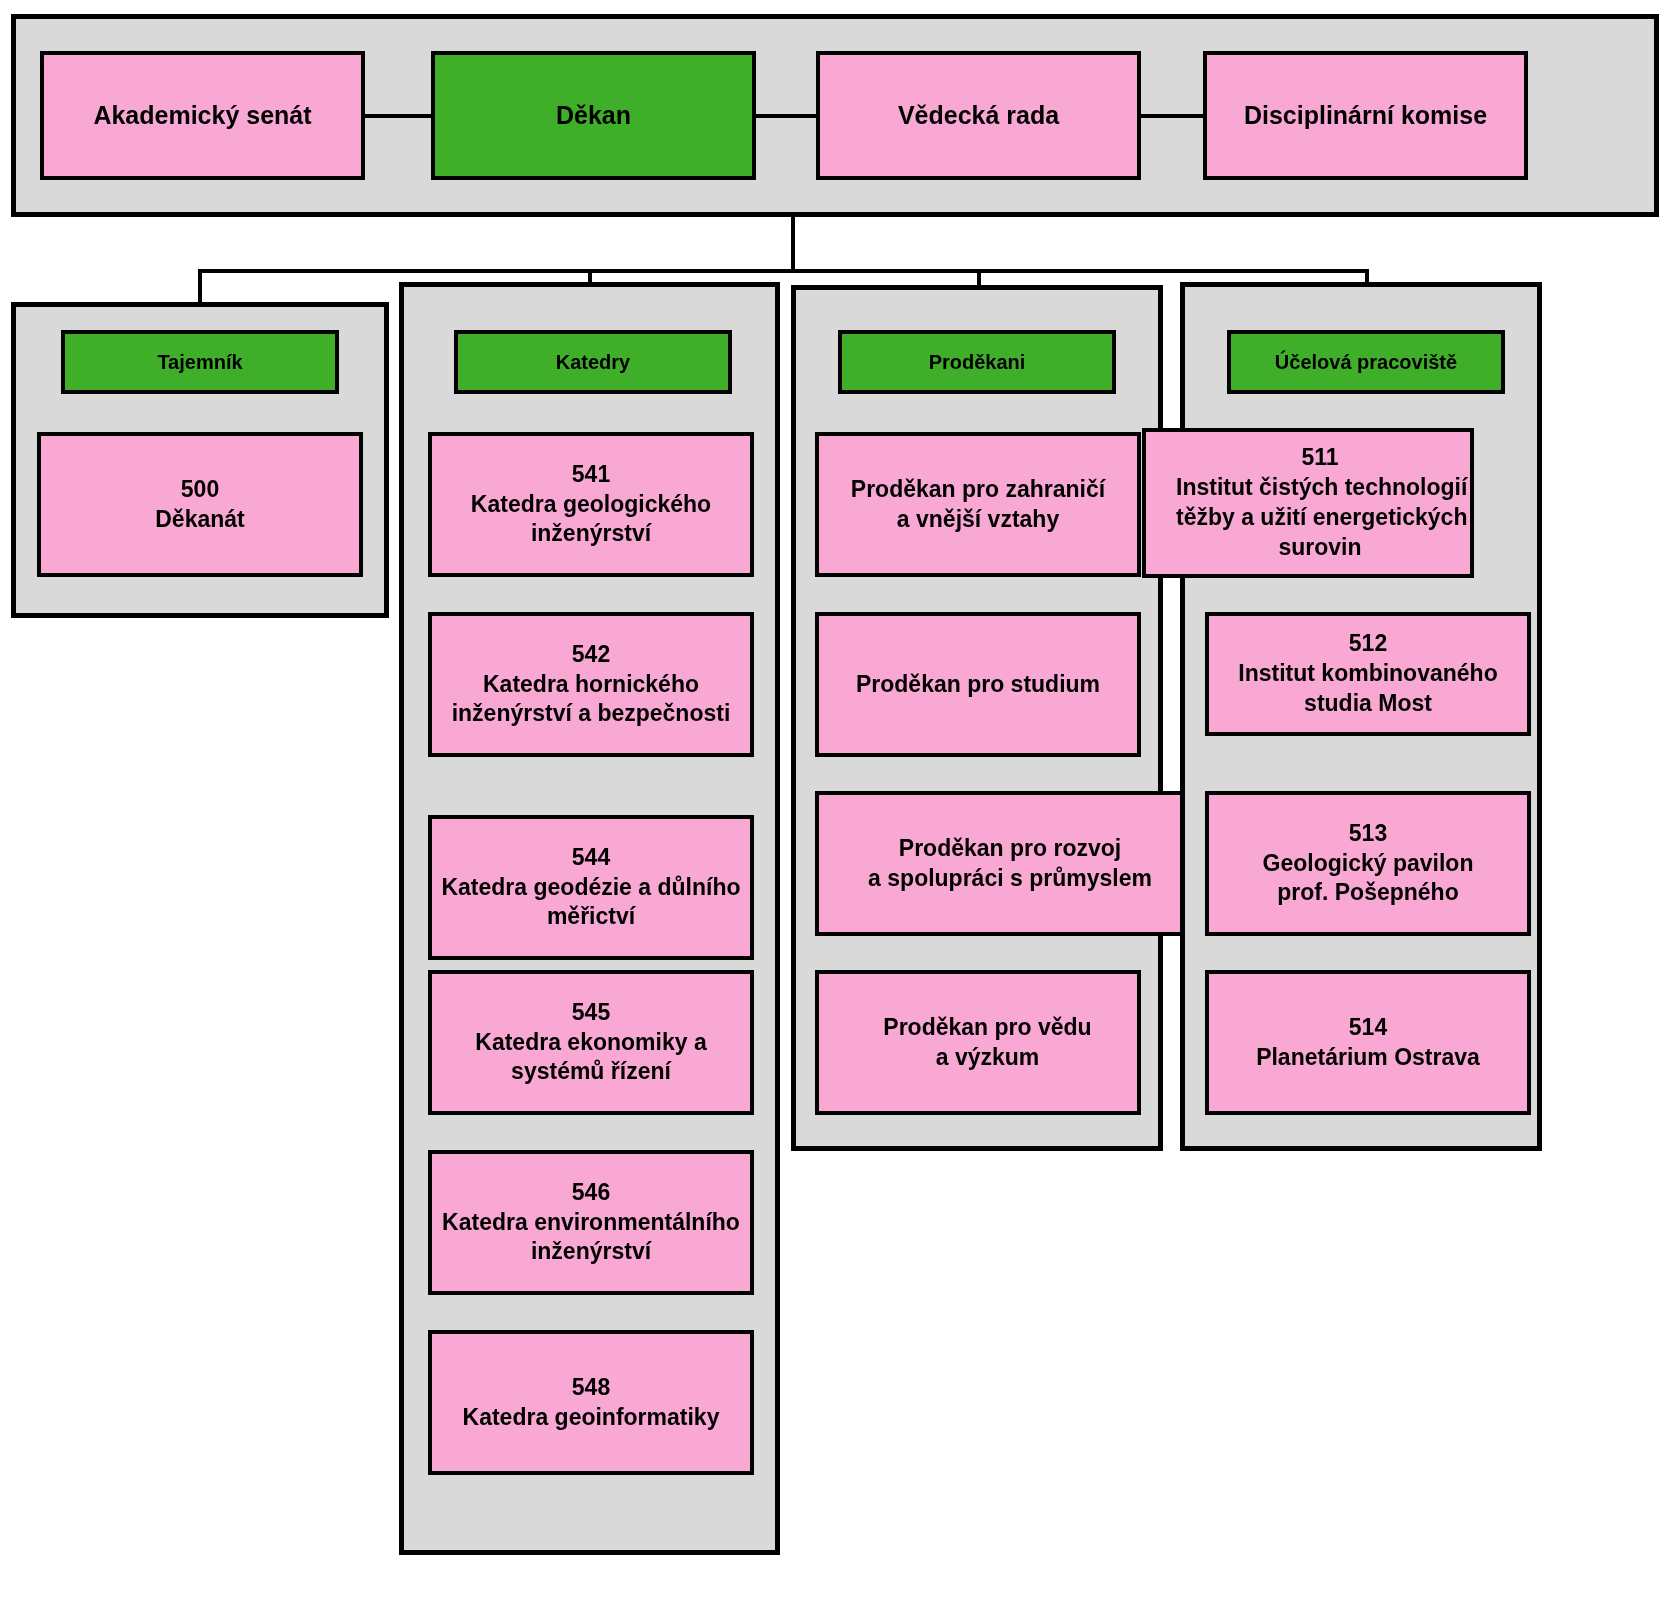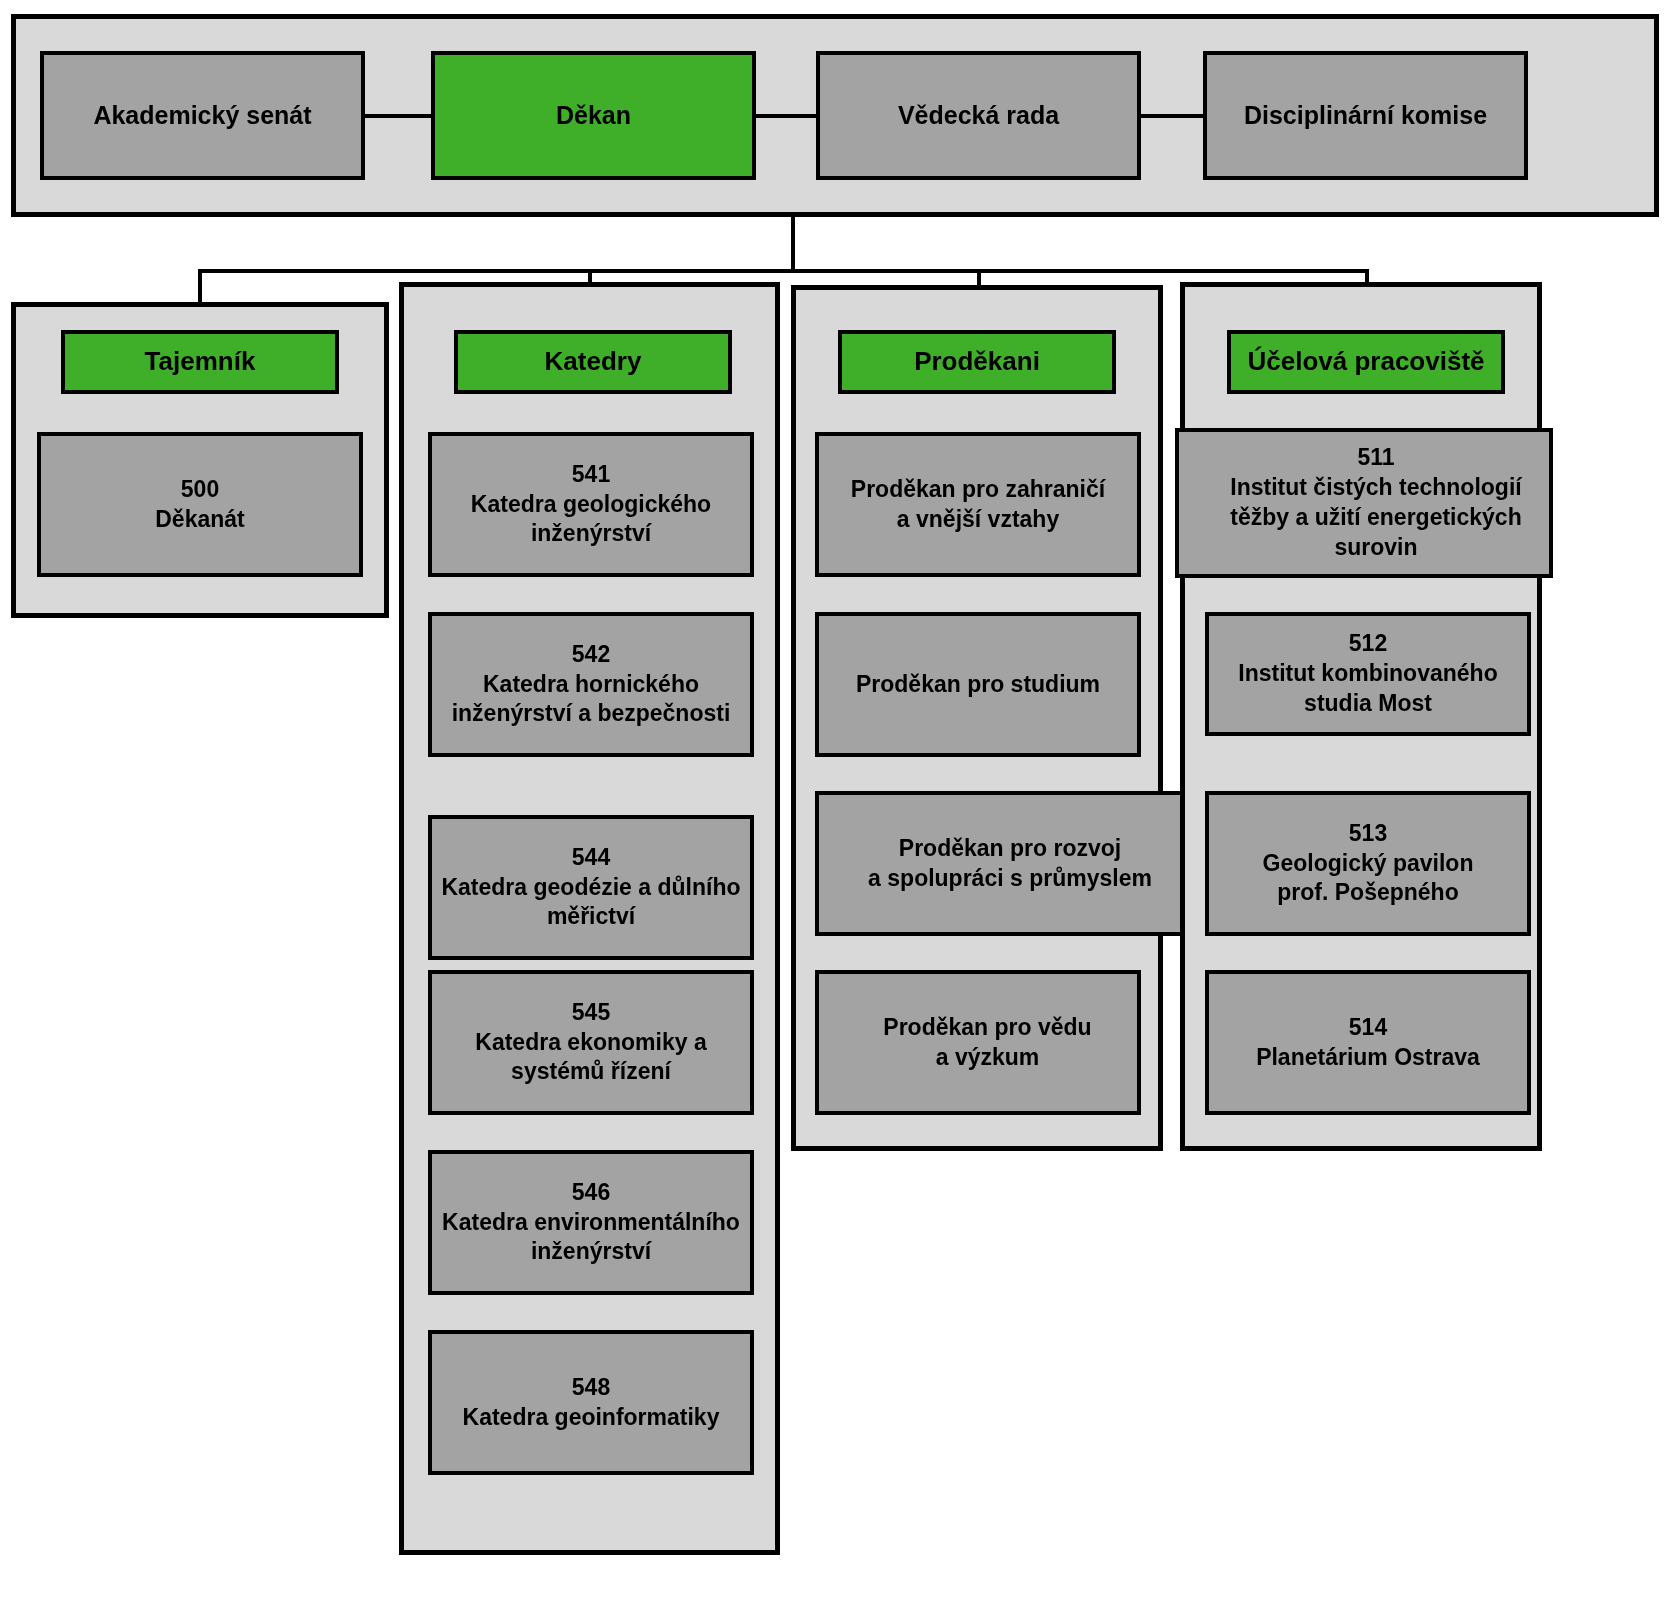--- a/index.html
+++ b/index.html
@@ -23,21 +23,21 @@
   .panel {
     position: absolute;
     background: #D9D9D9;
     border: 5px solid #000000;
     box-sizing: border-box;
   }
   .node {
     position: absolute;
     box-sizing: border-box;
     border: 4px solid #000000;
-    background: #a3a3a3;
+    background: #f9a8d4;
     display: flex;
     align-items: center;
     justify-content: center;
     text-align: center;
     font-weight: bold;
     color: #000000;
     line-height: 1.30;
     padding: 2px 6px;
   }
   .node.green {
@@ -47,21 +47,21 @@
     width: 100%;
   }
   .node .lines > div {
     white-space: nowrap;
   }
 
   
   .top-node { font-size: 25px; }
 
   
-  .col-header { font-size: 26px; }
+  .col-header { font-size: 20px; }
 
   
   .col-item { font-size: 23px; }
 
   
   .conn {
     position: absolute;
     background: #000000;
   }
   .conn.h { height: 4px; }
@@ -215,21 +215,21 @@
   </div>
 
   <div class="panel" style="left:1180px; top:282px; width:362px; height:869px;"></div>
 
   <div class="node col-header green" style="left:1227px; top:330px; width:278px; height:64px;">
     <div class="lines">
       <div>Účelová pracoviště</div>
     </div>
   </div>
 
-  <div class="node col-item" style="left:1175px; top:428px; width:378px; height:150px;padding-left:30px;">
+  <div class="node col-item" style="left:1142px; top:428px; width:332px; height:150px;padding-left:30px;">
     <div class="lines">
       <div>511</div>
       <div>Institut čistých technologií</div>
       <div>těžby a užití energetických</div>
       <div>surovin</div>
     </div>
   </div>
 
   <div class="node col-item" style="left:1205px; top:612px; width:326px; height:124px;text-align:center;">
     <div class="lines">

